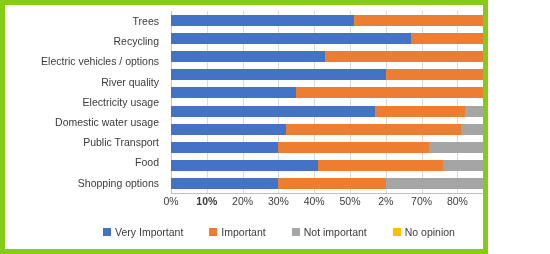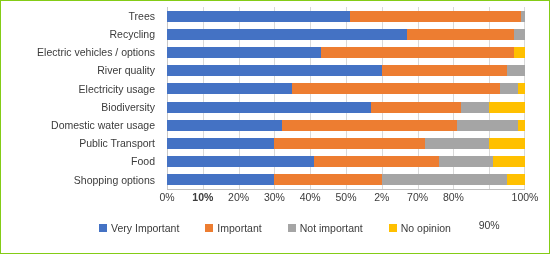--- a/index.html
+++ b/index.html
@@ -10,24 +10,24 @@
   body {
     width: 550px;
     height: 254px;
     font-family: "Liberation Sans", sans-serif;
     overflow: hidden;
   }
 
   #chart-frame {
     position: relative;
     box-sizing: border-box;
-    width: 550px;
+    width: 488px;
     height: 254px;
     background: #ffffff;
-    border: 1px solid #84cc16;
+    border: 5px solid #84cc16;
     overflow: hidden;
   }
 
   
   
   #plot-wrap {
     position: absolute;
     left: 0;
     top: 6px;
     width: 548px;
@@ -161,21 +161,20 @@
 <div id="chart-frame">
 
   <div id="plot-wrap">
 
     <div id="cat-labels">
         <div class="cat-label">Trees</div>
         <div class="cat-label">Recycling</div>
         <div class="cat-label">Electric vehicles / options</div>
         <div class="cat-label">River quality</div>
         <div class="cat-label">Electricity usage</div>
-        <div class="cat-label">Biodiversity</div>
         <div class="cat-label">Domestic water usage</div>
         <div class="cat-label">Public Transport</div>
         <div class="cat-label">Food</div>
         <div class="cat-label">Shopping options</div>
       </div>
 
     <div id="plot-area">
       <div id="gridlines">
           <div class="gridline axis0" style="left: calc(0% + 0px);"></div>
           <div class="gridline" style="left: calc(10% + 0px);"></div>

